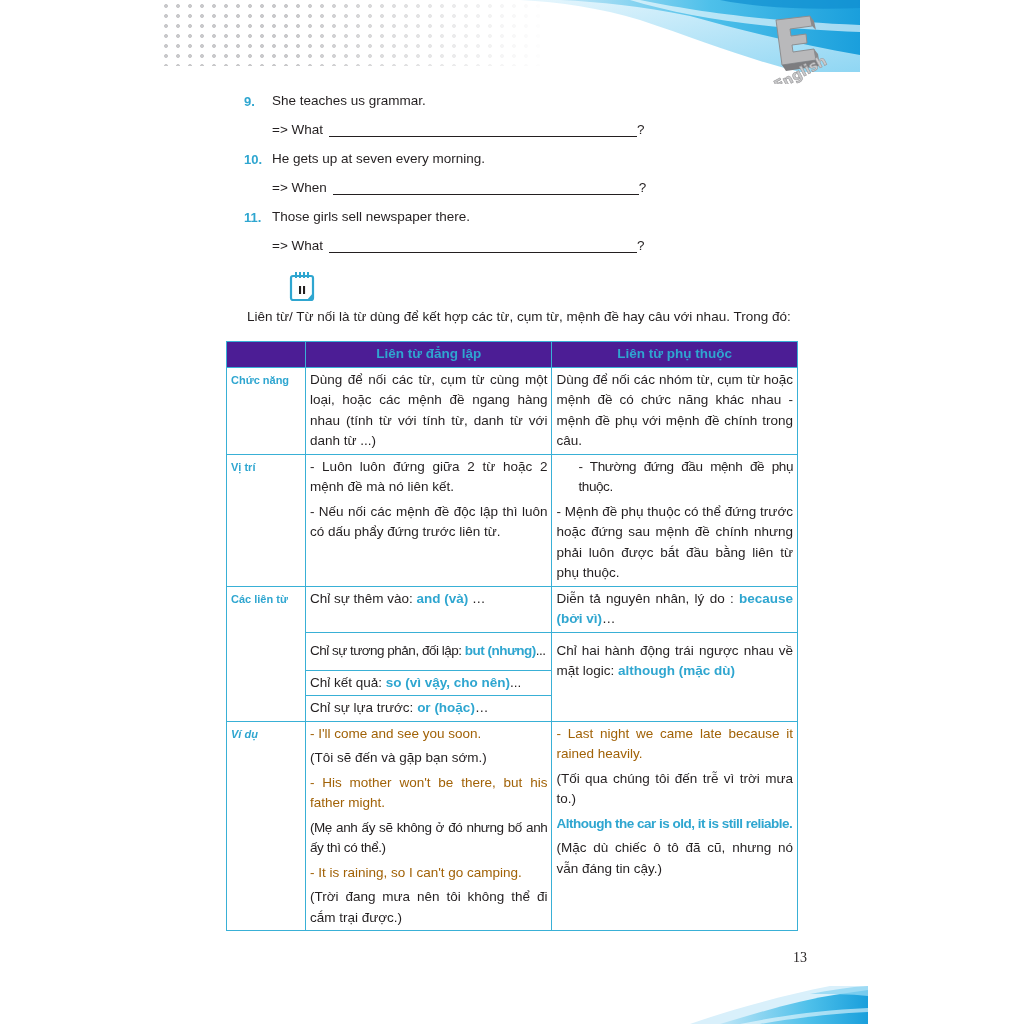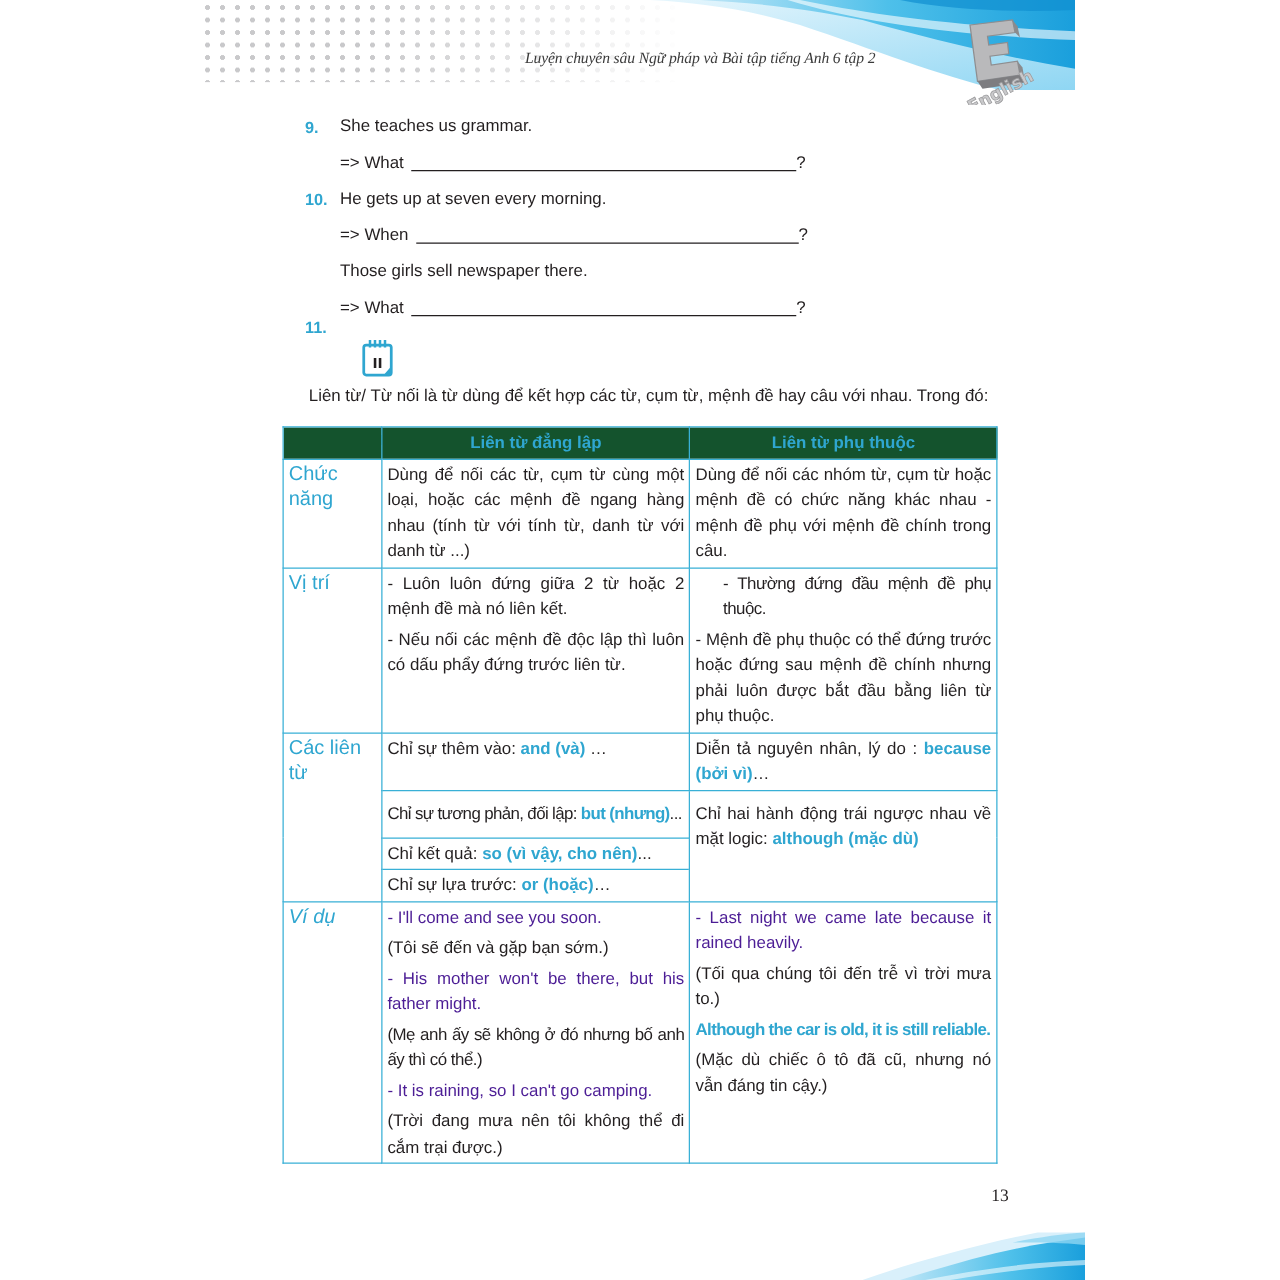--- a/index.html
+++ b/index.html
@@ -27,28 +27,28 @@
   .q-ans .blank { display: inline-block; border-bottom: 1px solid #231f20; height: 14px; margin-left: 6px; }
 
   .section-head { position: absolute; left: 226px; top: 271px; display: flex; align-items: center; flex-direction: column; }
   .sec-icon { width: 28px; height: 32px; position: relative; }
   .sec-title { font-weight: bold; color: #2fa6d0; font-size: 15px; margin-left: 3px; letter-spacing: -0.3px; margin-top: 40px; }
   .intro { position: absolute; left: 247px; top: 309px; font-size: 13.5px; }
 
   
   table.conj { position: absolute; left: 226px; top: 341px; width: 572px; border-collapse: collapse; font-size: 13.5px; line-height: 20.5px; }
   table.conj td, table.conj th { border: 1.3px solid #39b0d6; vertical-align: top; padding: 2px 4px 2px 4px; }
-  table.conj th { background: #14532d; color: #2fa6d0; font-weight: bold; text-align: center; height: 25px; padding: 2px; font-size: 13.5px; }
+  table.conj th { background: #4c1d95; color: #2fa6d0; font-weight: bold; text-align: center; height: 25px; padding: 2px; font-size: 13.5px; }
   .c1 { width: 79px; }
   .c2 { width: 247px; }
   .c3 { width: 246px; }
-  td.rowlabel { color: #2fa6d0; font-weight: normal; font-size: 16px; padding-left: 5px; padding-top: 6px; margin-top: 44px; }
+  td.rowlabel { color: #2fa6d0; font-weight: bold; font-size: 11px; padding-left: 5px; padding-top: 6px; margin-top: 44px; }
   td.rowlabel.italic { font-style: italic; }
   .just { text-align: justify; }
-  .blue { color: #4c1d95; }
+  .blue { color: #a16207; }
   .blue-b { color: #2fa6d0; font-weight: bold; }
   p.gap { margin-top: 4px; }
 
   .page-number { position: absolute; left: 793px; top: 950px; font-family: "Liberation Serif", serif; font-size: 14px; color: #231f20; }
   .wave-bottom { position: absolute; left: 690px; top: 982px; width: 178px; height: 42px; }
 </style>
 </head>
 <body>
 
 <div class="page"></div>
@@ -65,21 +65,20 @@
       <linearGradient id="wg2" x1="0" y1="0" x2="1" y2="1">
         <stop offset="0" stop-color="#e6f6fd"></stop>
         <stop offset="1" stop-color="#8fd6f3"></stop>
       </linearGradient>
     </defs>
     <path d="M0,0 L340,0 L340,72 L280,72 C230,60 180,40 120,20 C80,8 40,2 0,0 Z" fill="url(#wg2)"></path>
     <path d="M40,0 L340,0 L340,55 C280,45 220,30 170,16 C120,6 80,2 40,0 Z" fill="url(#wg1)"></path>
     <path d="M120,0 C170,10 230,20 340,25 L340,32 C240,28 170,18 110,0 Z" fill="#ffffff" opacity="0.6"></path>
     <path d="M200,0 C240,8 290,10 340,8 L340,0 Z" fill="#0f8fd0" opacity="0.7"></path>
   </svg>
-  <div class="header-title">Luyện chuyên sâu Ngữ pháp và Bài tập tiếng Anh 6 tập 2</div>
   <svg class="e-logo" viewBox="0 0 70 72">
     <polygon points="14,8 48,4 50,14 28,17 29,24 44,22 45,31 30,33 31,40 52,37 54,48 20,53" fill="#b9b9bb" stroke="#8e8e90" stroke-width="1"></polygon>
     <polygon points="20,53 54,48 58,54 24,59" fill="#7d7d80"></polygon>
     <polygon points="48,4 52,9 54,18 50,14" fill="#8b8b8d"></polygon>
     <polygon points="54,48 58,54 56,42 52,37" fill="#8b8b8d"></polygon>
     <text x="10" y="70" font-family="DejaVu Sans, sans-serif" font-weight="bold" font-size="14" fill="#c9c9cb" stroke="#9a9a9c" stroke-width="0.6" transform="rotate(-28 30 64)">English</text>
   </svg>
 </div>
 
 <div>
@@ -95,21 +94,21 @@
   <div>
     <span class="q q-num" style="top:152px;">10.</span>
     <span class="q q-text" style="top:151px;">He gets up at seven every morning.</span>
     <div class="q q-ans" style="top:180px;">
       <span>=&gt; When</span>
       <span class="blank" style="width:306px;"></span>
       <span>?</span>
     </div>
   </div>
   <div>
-    <span class="q q-num" style="top:210px;margin-top:44px;">11.</span>
+    <span class="q q-num" style="top:210px;">11.</span>
     <span class="q q-text" style="top:209px;">Those girls sell newspaper there.</span>
     <div class="q q-ans" style="top:238px;">
       <span>=&gt; What</span>
       <span class="blank" style="width:308px;"></span>
       <span>?</span>
     </div>
   </div>
 </div>
 
 <div class="section-head">

